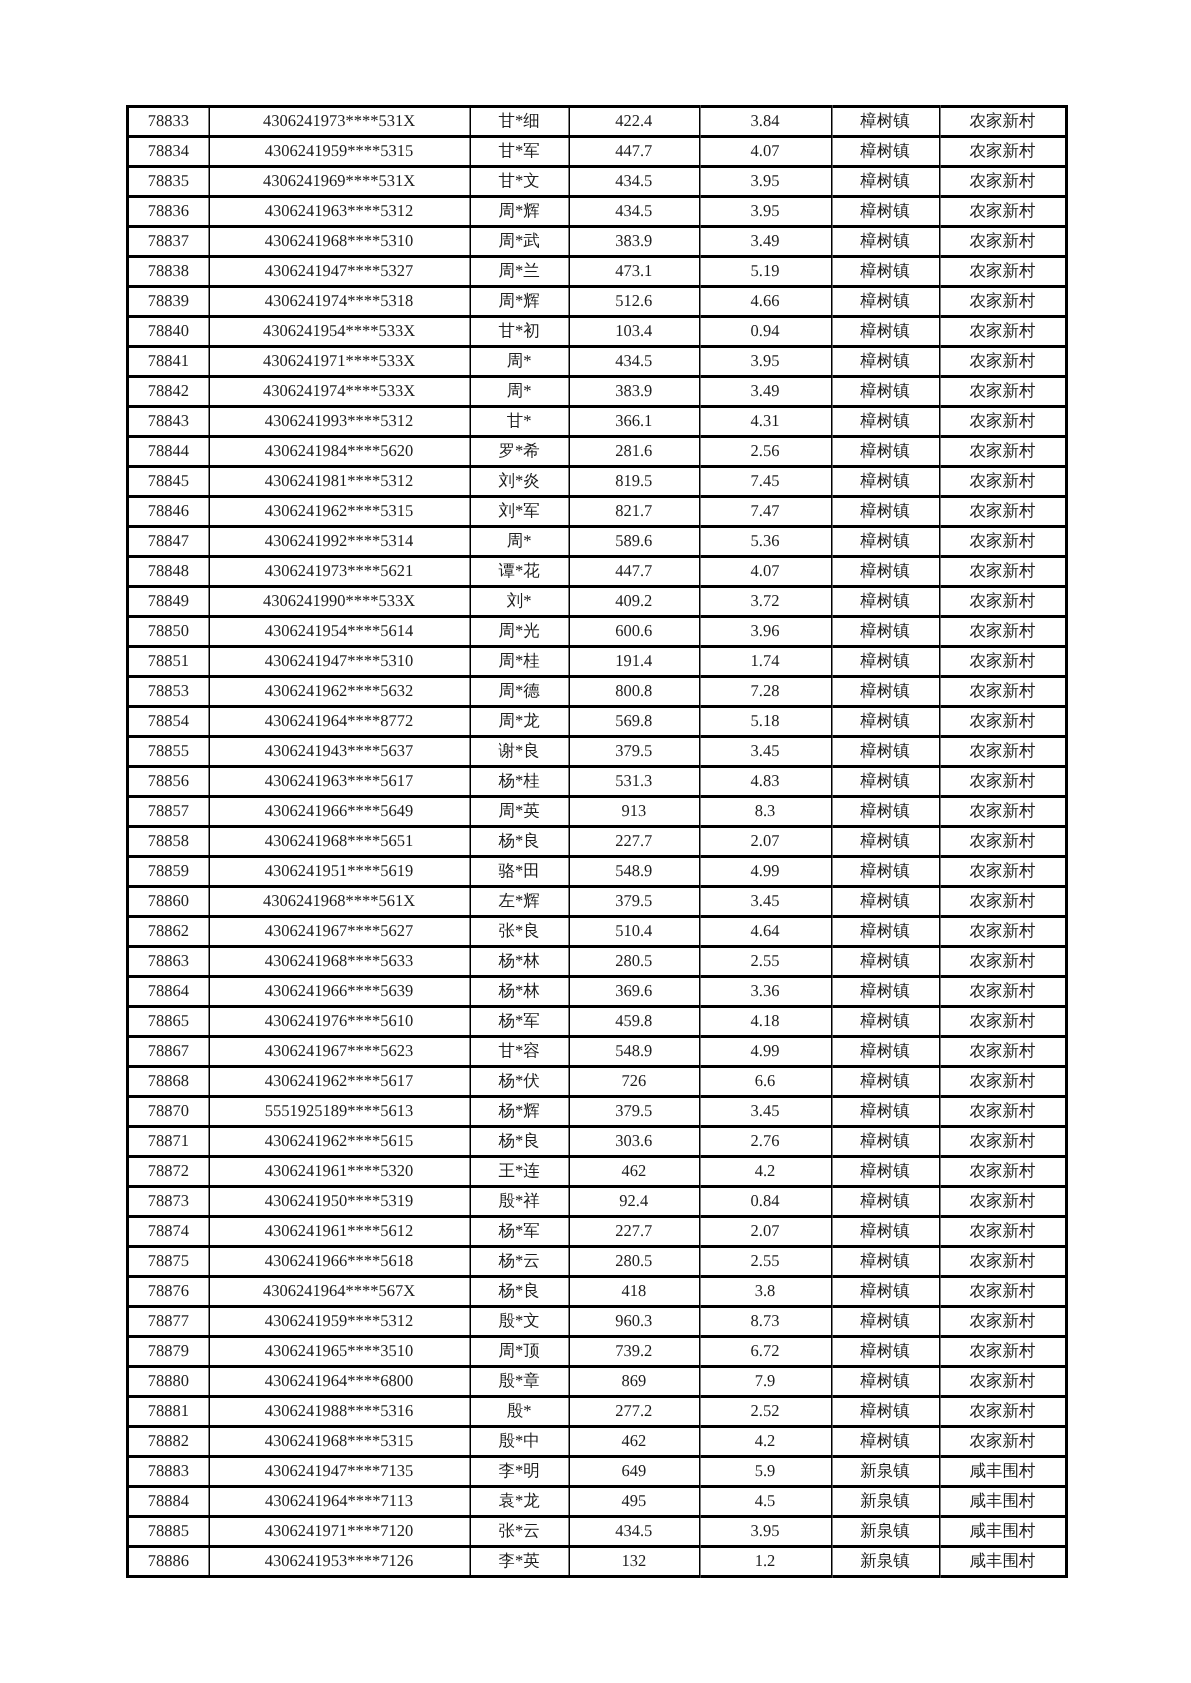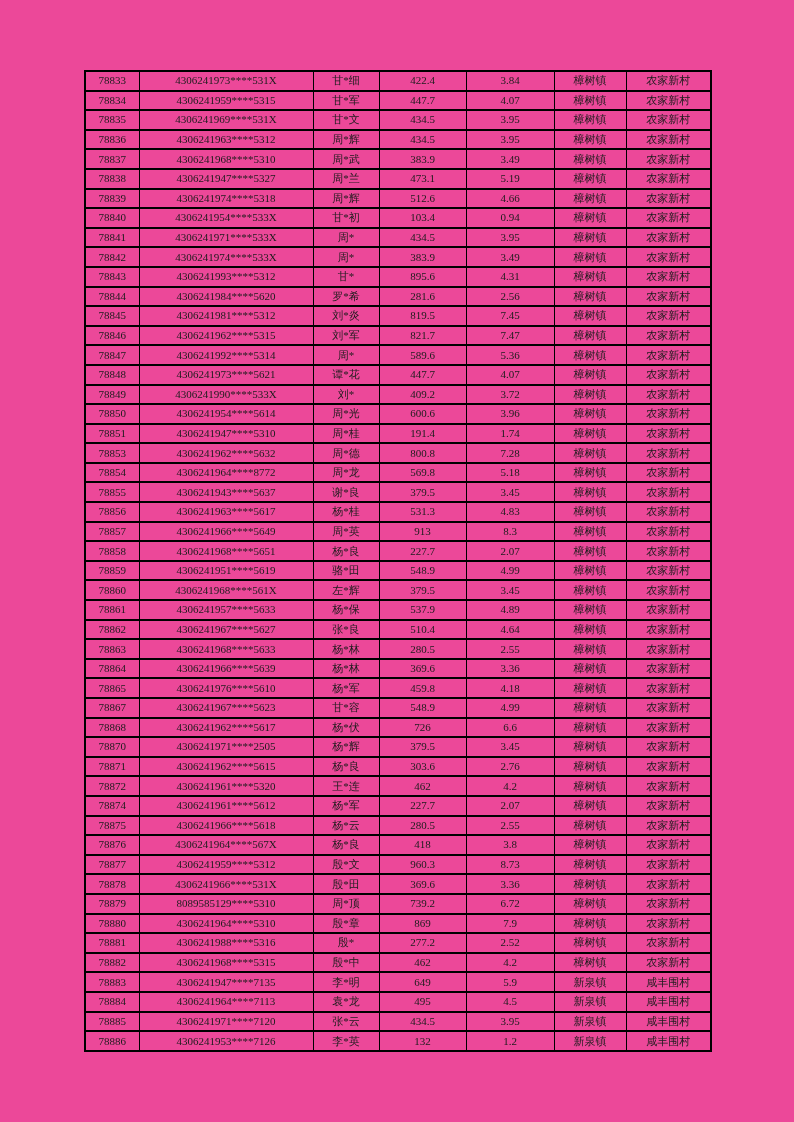--- a/index.html
+++ b/index.html
@@ -5,21 +5,21 @@
   * { margin: 0; padding: 0; box-sizing: border-box; }
   html, body {
     background: #888;
     font-family: "Liberation Serif", "DejaVu Serif", serif;
   }
   .page {
     position: relative;
     width: 794px;
     height: 1122px;
     margin: 0 auto;
-    background: #ec4899;
+    background: #ffffff;
     outline: 1px solid #c8c8c8;
     overflow: hidden;
   }
   table.data-table {
     position: absolute;
     left: 84px;
     top: 70px;
     width: 626px;
     height: 982px;
     border-collapse: collapse;
@@ -149,21 +149,21 @@
           <td>周*</td>
           <td>383.9</td>
           <td>3.49</td>
           <td>樟树镇</td>
           <td>农家新村</td>
         </tr>
         <tr>
           <td>78843</td>
           <td>4306241993****5312</td>
           <td>甘*</td>
-          <td>895.6</td>
+          <td>366.1</td>
           <td>4.31</td>
           <td>樟树镇</td>
           <td>农家新村</td>
         </tr>
         <tr>
           <td>78844</td>
           <td>4306241984****5620</td>
           <td>罗*希</td>
           <td>281.6</td>
           <td>2.56</td>
@@ -299,29 +299,20 @@
         <tr>
           <td>78860</td>
           <td>4306241968****561X</td>
           <td>左*辉</td>
           <td>379.5</td>
           <td>3.45</td>
           <td>樟树镇</td>
           <td>农家新村</td>
         </tr>
         <tr>
-          <td>78861</td>
-          <td>4306241957****5633</td>
-          <td>杨*保</td>
-          <td>537.9</td>
-          <td>4.89</td>
-          <td>樟树镇</td>
-          <td>农家新村</td>
-        </tr>
-        <tr>
           <td>78862</td>
           <td>4306241967****5627</td>
           <td>张*良</td>
           <td>510.4</td>
           <td>4.64</td>
           <td>樟树镇</td>
           <td>农家新村</td>
         </tr>
         <tr>
           <td>78863</td>
@@ -363,21 +354,21 @@
           <td>78868</td>
           <td>4306241962****5617</td>
           <td>杨*伏</td>
           <td>726</td>
           <td>6.6</td>
           <td>樟树镇</td>
           <td>农家新村</td>
         </tr>
         <tr>
           <td>78870</td>
-          <td>4306241971****2505</td>
+          <td>5551925189****5613</td>
           <td>杨*辉</td>
           <td>379.5</td>
           <td>3.45</td>
           <td>樟树镇</td>
           <td>农家新村</td>
         </tr>
         <tr>
           <td>78871</td>
           <td>4306241962****5615</td>
           <td>杨*良</td>
@@ -389,20 +380,29 @@
         <tr>
           <td>78872</td>
           <td>4306241961****5320</td>
           <td>王*连</td>
           <td>462</td>
           <td>4.2</td>
           <td>樟树镇</td>
           <td>农家新村</td>
         </tr>
         <tr>
+          <td>78873</td>
+          <td>4306241950****5319</td>
+          <td>殷*祥</td>
+          <td>92.4</td>
+          <td>0.84</td>
+          <td>樟树镇</td>
+          <td>农家新村</td>
+        </tr>
+        <tr>
           <td>78874</td>
           <td>4306241961****5612</td>
           <td>杨*军</td>
           <td>227.7</td>
           <td>2.07</td>
           <td>樟树镇</td>
           <td>农家新村</td>
         </tr>
         <tr>
           <td>78875</td>
@@ -425,40 +425,31 @@
         <tr>
           <td>78877</td>
           <td>4306241959****5312</td>
           <td>殷*文</td>
           <td>960.3</td>
           <td>8.73</td>
           <td>樟树镇</td>
           <td>农家新村</td>
         </tr>
         <tr>
-          <td>78878</td>
-          <td>4306241966****531X</td>
-          <td>殷*田</td>
-          <td>369.6</td>
-          <td>3.36</td>
-          <td>樟树镇</td>
-          <td>农家新村</td>
-        </tr>
-        <tr>
           <td>78879</td>
-          <td>8089585129****5310</td>
+          <td>4306241965****3510</td>
           <td>周*顶</td>
           <td>739.2</td>
           <td>6.72</td>
           <td>樟树镇</td>
           <td>农家新村</td>
         </tr>
         <tr>
           <td>78880</td>
-          <td>4306241964****5310</td>
+          <td>4306241964****6800</td>
           <td>殷*章</td>
           <td>869</td>
           <td>7.9</td>
           <td>樟树镇</td>
           <td>农家新村</td>
         </tr>
         <tr>
           <td>78881</td>
           <td>4306241988****5316</td>
           <td>殷*</td>

